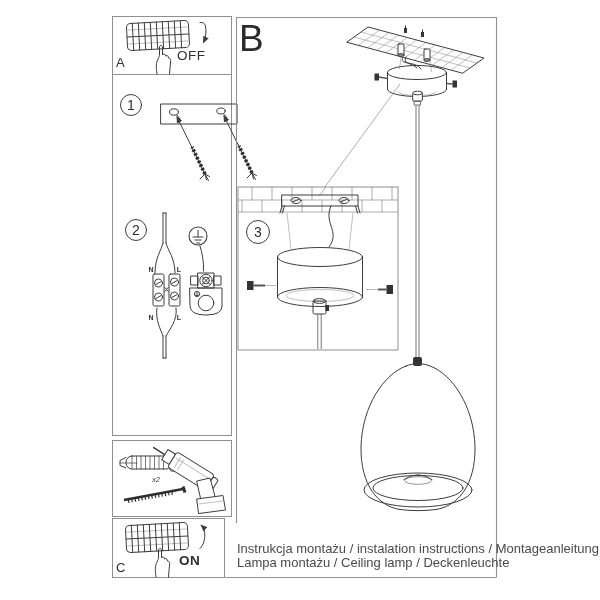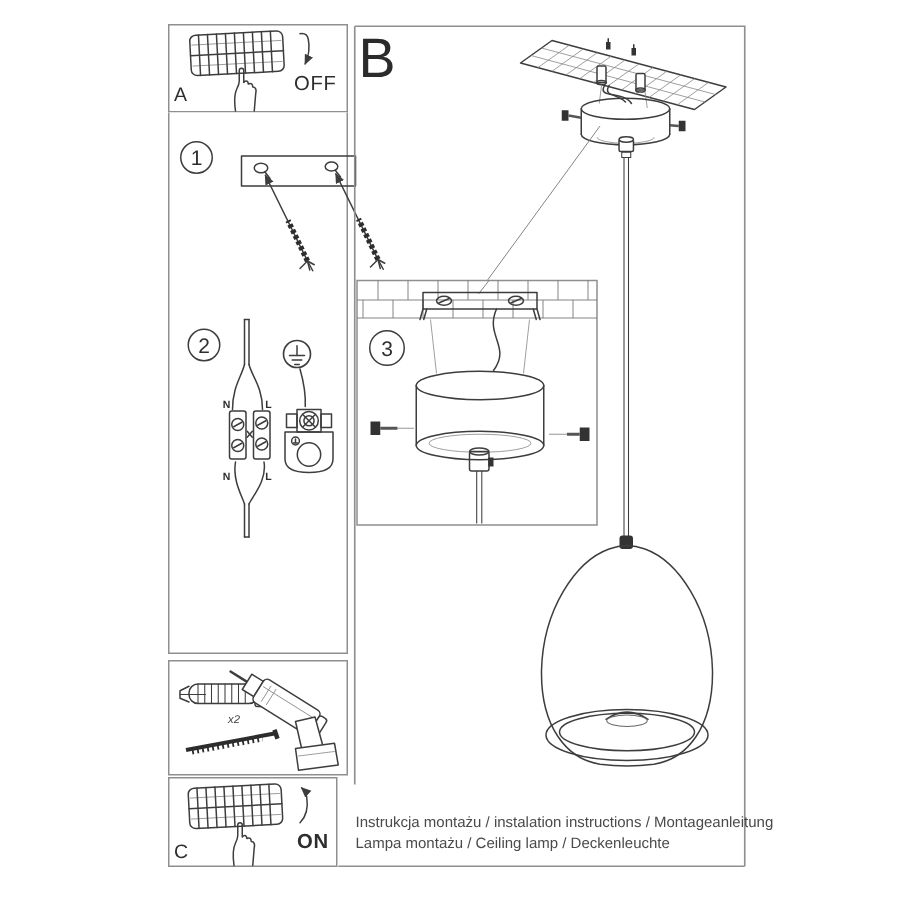--- a/index.html
+++ b/index.html
@@ -3,27 +3,27 @@
 <meta charset="utf-8">
 <style>
   html,body{margin:0;padding:0;}
   body{width:600px;height:600px;background:#ffffff;font-family:"Liberation Sans",sans-serif;position:relative;}
   .canvas{position:absolute;left:0;top:0;width:600px;height:600px;background:#fff;}
   .panel{position:absolute;border:1px solid #8f8f8f;background:#fff;box-sizing:border-box;}
   .panel svg{overflow:visible;display:block;}
   .ink{stroke:#3d3d3d;fill:none;stroke-width:1;stroke-linecap:round;stroke-linejoin:round;}
   .lt{stroke:#8a8a8a;fill:none;stroke-width:.55;}
   .corner-letter{position:absolute;font-size:13px;color:#2e2e2e;}
-  .state-label{position:absolute;font-size:13.5px;color:#2e2e2e;letter-spacing:.5px;margin-left:19px;}
+  .state-label{position:absolute;font-size:13.5px;color:#2e2e2e;letter-spacing:.5px;}
   svg text{font-family:"Liberation Sans",sans-serif;fill:#2e2e2e;}
   .badge-num{font-size:14px;text-anchor:middle;}
   .nl{font-size:7px;font-weight:bold;text-anchor:middle;}
   .x2{font-size:7.5px;font-style:italic;text-anchor:middle;fill:#3d3d3d;}
   #b-letter{position:absolute;left:239px;top:18px;font-size:37px;color:#2b2b2b;}
-  #footer{position:absolute;left:237px;top:542px;font-size:10px;line-height:13.5px;color:#4a4a4a;}
+  #footer{position:absolute;left:237px;top:542px;font-size:13px;line-height:13.5px;color:#4a4a4a;}
   #b-art{position:absolute;left:0;top:0;}
 </style>
 </head>
 <body>
 
 <div class="canvas">
 
   <div class="panel" id="panel-a" style="left:112px;top:16px;width:120px;height:59px;">
     <svg width="118" height="57" viewBox="0 0 118 57">
       <defs>

